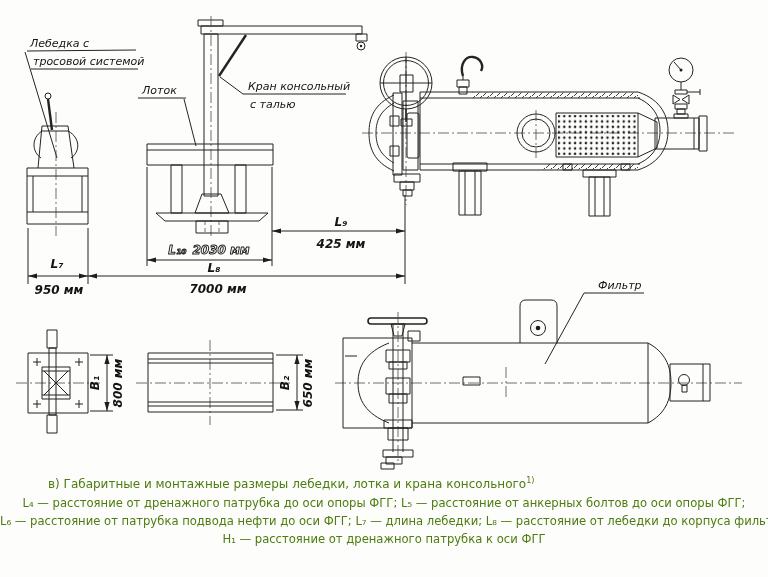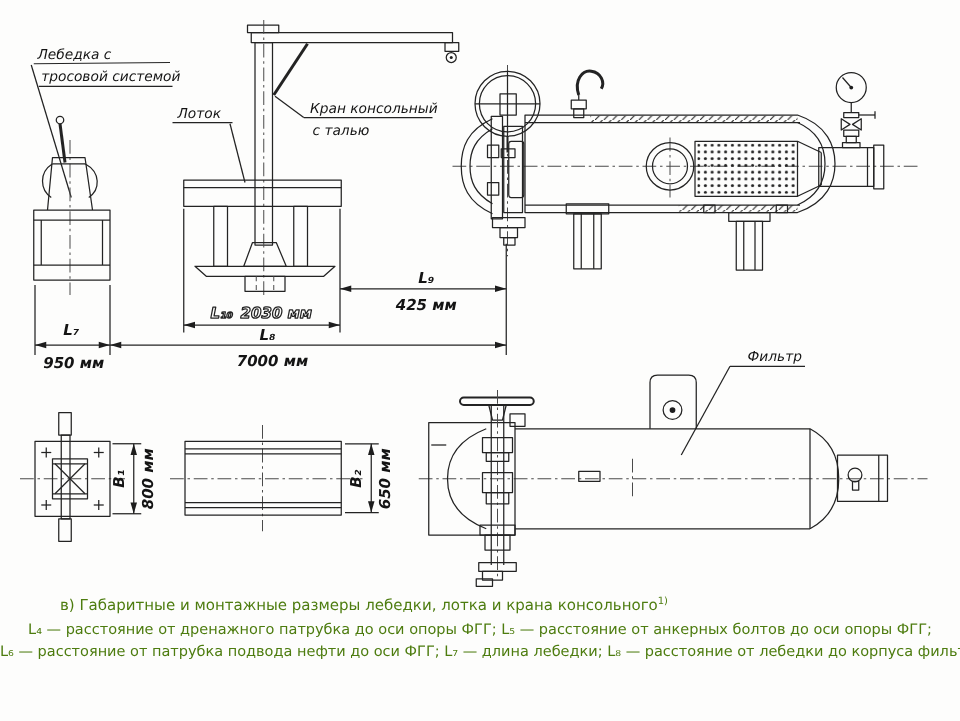--- a/index.html
+++ b/index.html
@@ -322,15 +322,16 @@
     </g>
 
   </g>
 </svg>
 
 <div class="caption"><span>в) Габаритные и монтажные размеры лебедки, лотка и крана консольного</span><sup>1)</sup></div>
 
 <div class="legend">
   <p>L₄ — расстояние от дренажного патрубка до оси опоры ФГГ; L₅ — расстояние от анкерных болтов до оси опоры ФГГ;</p>
   <p>L₆ — расстояние от патрубка подвода нефти до оси ФГГ; L₇ — длина лебедки; L₈ — расстояние от лебедки до корпуса фильтра;</p>
+  <p>H₁ — расстояние от дренажного патрубка к оси ФГГ</p>
 </div>
 
 </div>
 
 </body></html>

